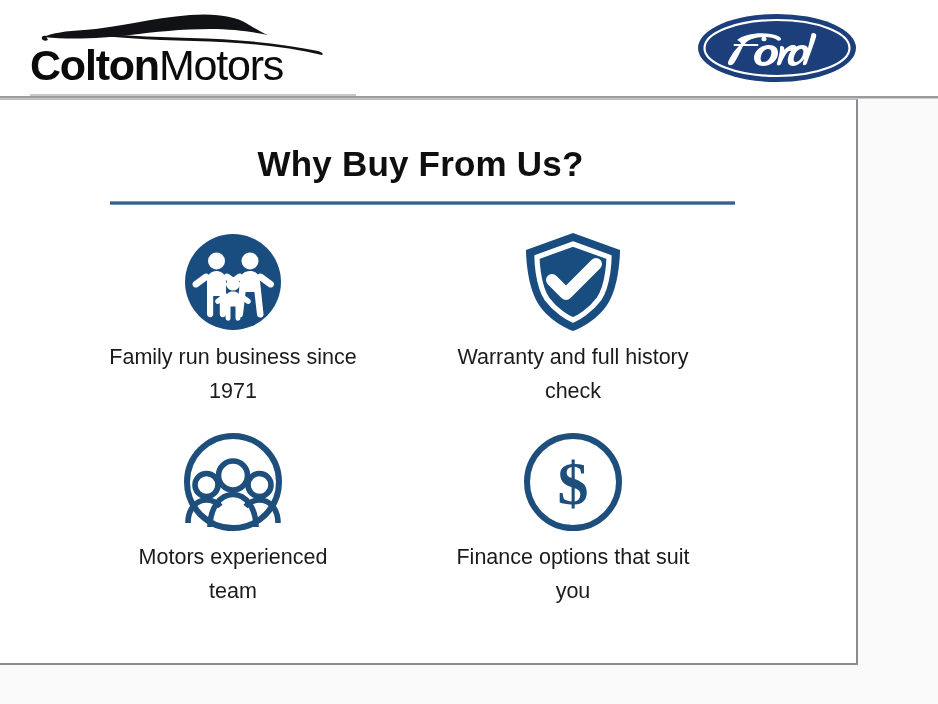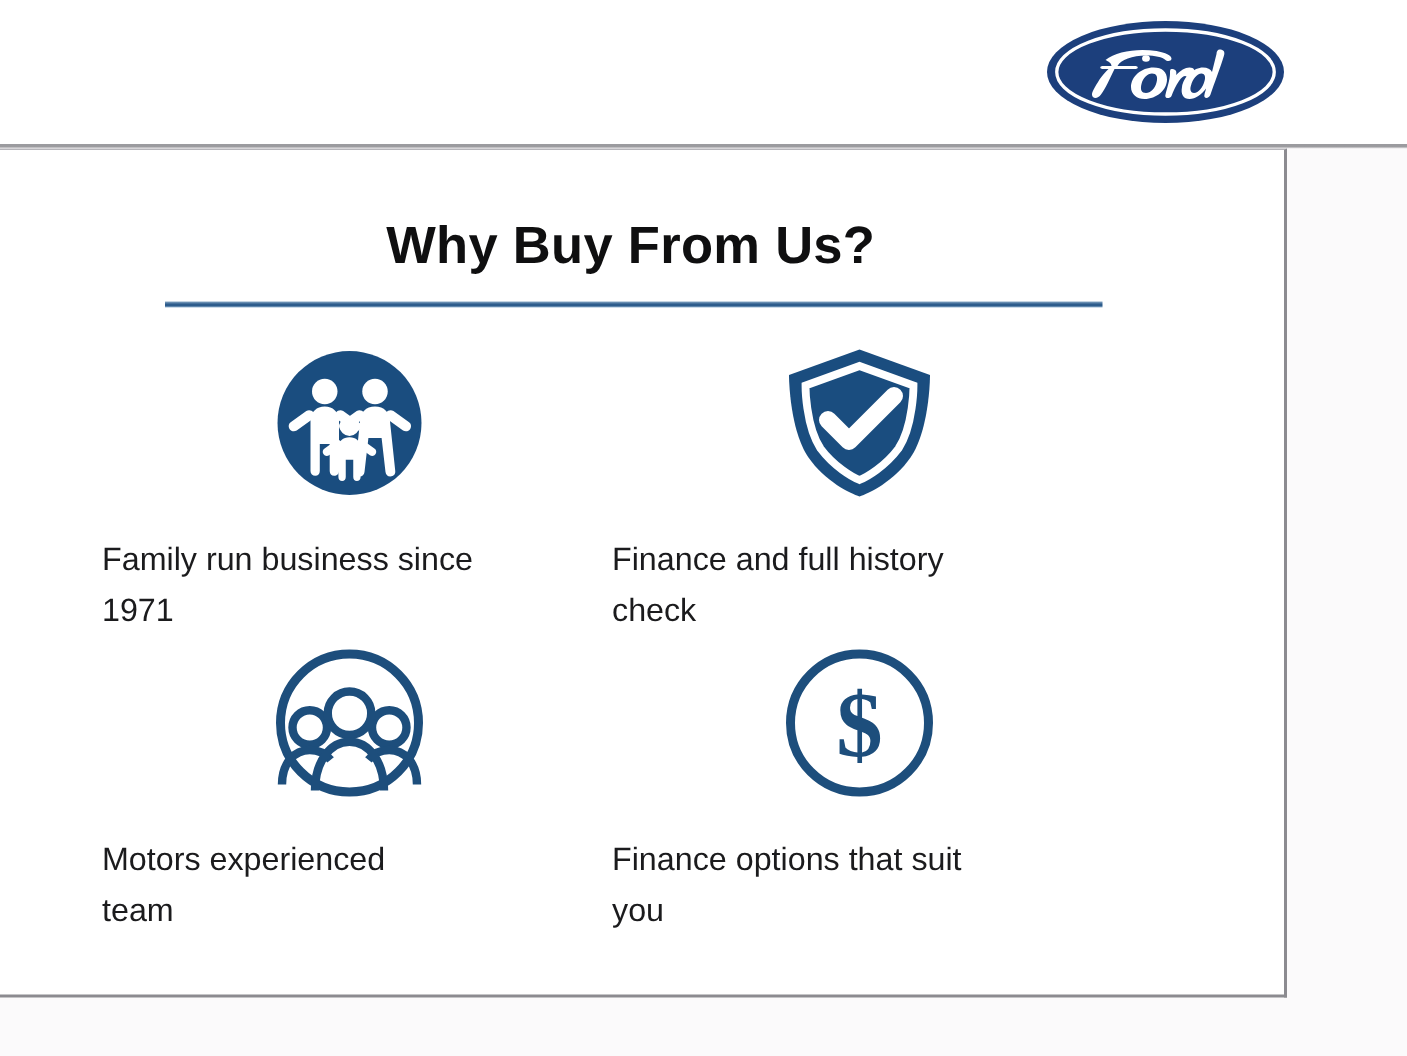--- a/index.html
+++ b/index.html
@@ -140,34 +140,45 @@
     top: 0px;
     width: 104px;
     height: 104px;
     margin-left: -52px;
   }
   .cell-label {
     position: absolute;
     left: 0;
     top: 110px;
     width: 330px;
+    text-align: center;
     font-size: 21.5px;
     line-height: 34px;
     color: #1b1b1d;
-    margin-top: 16px;
   }
   svg { display: block; overflow: visible; }
 </style>
 </head>
 <body>
 
 <div id="slide">
 
   <div class="header">
 
+    <div class="dealer-logo">
+      <svg class="car-swoosh" viewBox="0 0 330 36">
+        <path d="M22 27 C30 23 44 21 62 20 C92 18 130 8 168 5 C196 3 214 7 224 13 C234 19 240 23 246 25
+                 C231 22 212 19 188 19 C160 19 132 22 108 25 C82 28 50 30 22 27 Z" fill="#111215"></path>
+        <path d="M58 22 C92 25 128 27 168 28 C212 29 258 33 296 41 C300 42 302 44 300 45
+                 C262 36 218 32 172 31 C126 30 88 27 58 24 Z" fill="#111215"></path>
+        <path d="M24 26 L26 30 C24 31 21 31 20 29 C19 27 21 25 24 26 Z" fill="#111215"></path>
+      </svg>
+      <div class="dealer-wordmark"><span class="w-bold">Colton</span><span class="w-light">Motors</span></div>
+      <div class="dealer-underline"></div>
+    </div>
 
     <svg class="ford-logo" viewBox="0 0 160 70">
       <ellipse cx="80" cy="35" rx="79" ry="34" fill="#1c3f7c"></ellipse>
       <ellipse cx="80" cy="35" rx="72.5" ry="28" fill="none" stroke="#ffffff" stroke-width="2.2"></ellipse>
       <g fill="#ffffff">
         <path d="M40 27 C47 21 62 19 74 21 C80 22 84 24 84 26 C84 28 81 28 80 27
                  C78 25 73 24 67 24 C58 24 50 27 48 31 L60 31 C62 31 62 33 60 33 L46 33
                  C43 39 40 46 37 50 C35 53 31 53 31 50 C31 48 33 45 36 40 C38 37 40 35 42 33
                  L38 33 C36 33 36 31 38 31 L44 31 C44 29 42 28 40 27 Z"></path>
         <path d="M72 32 C64 32 57 38 57 45 C57 50 61 53 66 53 C74 53 81 47 81 40 C81 35 78 32 72 32 Z
@@ -224,21 +235,21 @@
         </svg>
         <div class="cell-label"><span>Family run business since</span><br><span>1971</span></div>
       </div>
 
       <div class="cell r0 c1">
         <svg class="cell-icon" viewBox="0 0 104 104">
           <path d="M52 3 L99 20 C99 20 99 56 86 75 C75 91 58 99 52 101 C46 99 29 91 18 75 C5 56 5 20 5 20 Z" fill="#1a4d7f"></path>
           <path d="M52 14 L88 27 C88 27 88 54 78 69 C69 81 57 88 52 90 C47 88 35 81 26 69 C16 54 16 27 16 27 Z" fill="none" stroke="#ffffff" stroke-width="5.2"></path>
           <path d="M31 50 L45 64 L75 34" fill="none" stroke="#ffffff" stroke-width="12" stroke-linecap="round" stroke-linejoin="round"></path>
         </svg>
-        <div class="cell-label"><span>Finance and full history</span><br><span>check</span></div>
+        <div class="cell-label"><span>Warranty and full history</span><br><span>check</span></div>
       </div>
 
       <div class="cell r1 c0">
         <svg class="cell-icon" viewBox="0 0 104 104">
           <circle cx="52" cy="52" r="46" fill="none" stroke="#1d4e7c" stroke-width="6"></circle>
           <g fill="none" stroke="#1d4e7c" stroke-width="5.6" stroke-linejoin="round">
             <circle cx="25.5" cy="55" r="11.5"></circle>
             <path d="M7 93 C7 78.5 15.5 70 25.5 70 C31 70 36 72.4 39.4 76.6"></path>
             <circle cx="78.5" cy="55" r="11.5"></circle>
             <path d="M97 93 C97 78.5 88.5 70 78.5 70 C73 70 68 72.4 64.6 76.6"></path>

